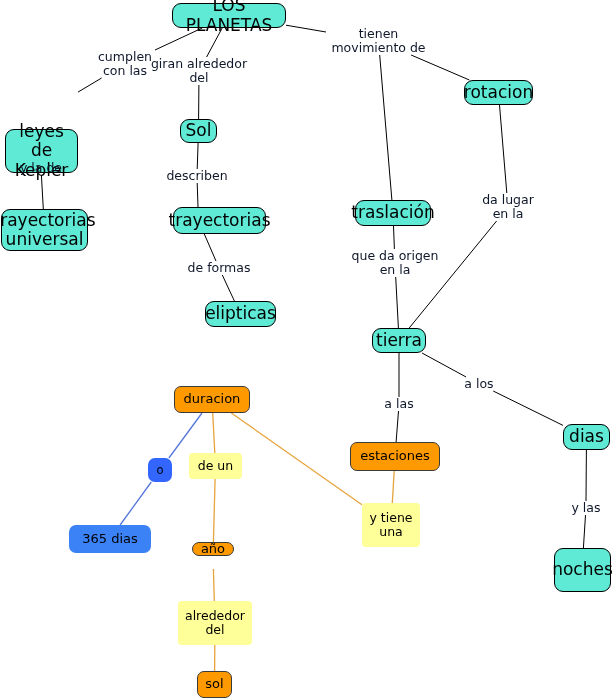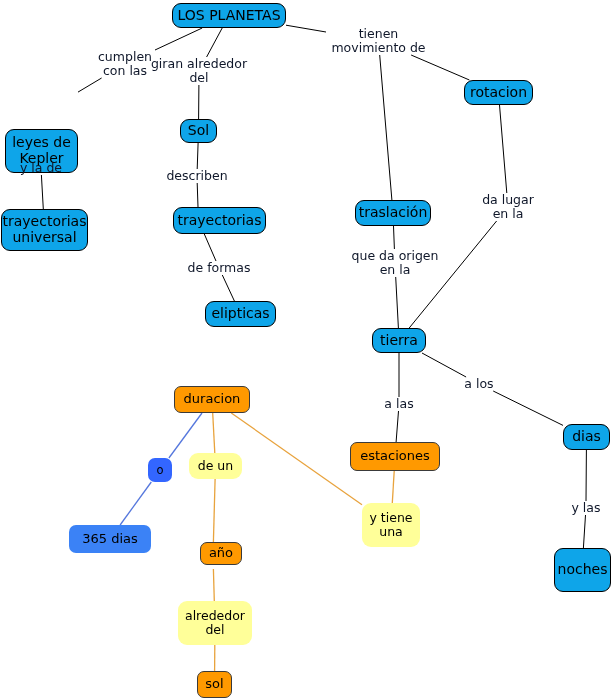--- a/index.html
+++ b/index.html
@@ -32,37 +32,37 @@
     display: flex;
     align-items: center;
     justify-content: center;
     text-align: center;
     line-height: 1.12;
     white-space: pre-line;
     color: #000000;
   }
   
   .n-plain {
-    background: #0ea5e9;
+    background: #5eead4;
     border: 1px solid #000000;
     border-radius: 9px;
-    font-size: 14px;
+    font-size: 17px;
   }
   
   .n-orange {
     background: #ff9900;
     border: 1.5px solid #3a3a3a;
     border-radius: 7px;
     font-size: 13px;
   }
   
   .n-yellow {
     background: #ffff99;
     border: none;
-    border-radius: 9px;
+    border-radius: 4px;
     font-size: 12.5px;
   }
   
   .n-blue {
     background: #3b82f6;
     border: none;
     border-radius: 7px;
     font-size: 13px;
   }
   .n-blue-dot {
@@ -133,21 +133,21 @@
       <div class="node n-plain" style="left: 372px; top: 328px; width: 54px; height: 25px;">tierra</div>
       <div class="node n-plain" style="left: 563px; top: 424px; width: 47px; height: 26px;">dias</div>
       <div class="node n-plain" style="left: 554px; top: 548px; width: 57px; height: 44px;">noches</div>
       <div class="node n-orange" style="left: 350px; top: 442px; width: 90px; height: 29px;">estaciones</div>
       <div class="node n-yellow" style="left: 362px; top: 503px; width: 58px; height: 44px;">y tiene
 una</div>
       <div class="node n-orange" style="left: 174px; top: 386px; width: 76px; height: 27px;">duracion</div>
       <div class="node n-blue-dot" style="left: 148px; top: 458px; width: 24px; height: 24px;">o</div>
       <div class="node n-blue" style="left: 69px; top: 525px; width: 82px; height: 28px;">365 dias</div>
       <div class="node n-yellow" style="left: 189px; top: 453px; width: 53px; height: 26px;">de un</div>
-      <div class="node n-orange" style="left: 192px; top: 542px; width: 42px; height: 23px; margin-left: 8px;">año</div>
+      <div class="node n-orange" style="left: 192px; top: 542px; width: 42px; height: 14px;">año</div>
       <div class="node n-yellow" style="left: 178px; top: 601px; width: 74px; height: 44px;">alrededor
 del</div>
       <div class="node n-orange" style="left: 197px; top: 671px; width: 35px; height: 27px;">sol</div>
       <div class="label" style="left: 92px; top: 50px; width: 66px;">cumplen
 con las</div>
       <div class="label" style="left: 149px; top: 57px; width: 100px;">giran alrededor
 del</div>
       <div class="label" style="left: 14px; top: 161px; width: 54px;">y la de</div>
       <div class="label" style="left: 164px; top: 169px; width: 66px;">describen</div>
       <div class="label" style="left: 184px; top: 261px; width: 70px;">de formas</div>

